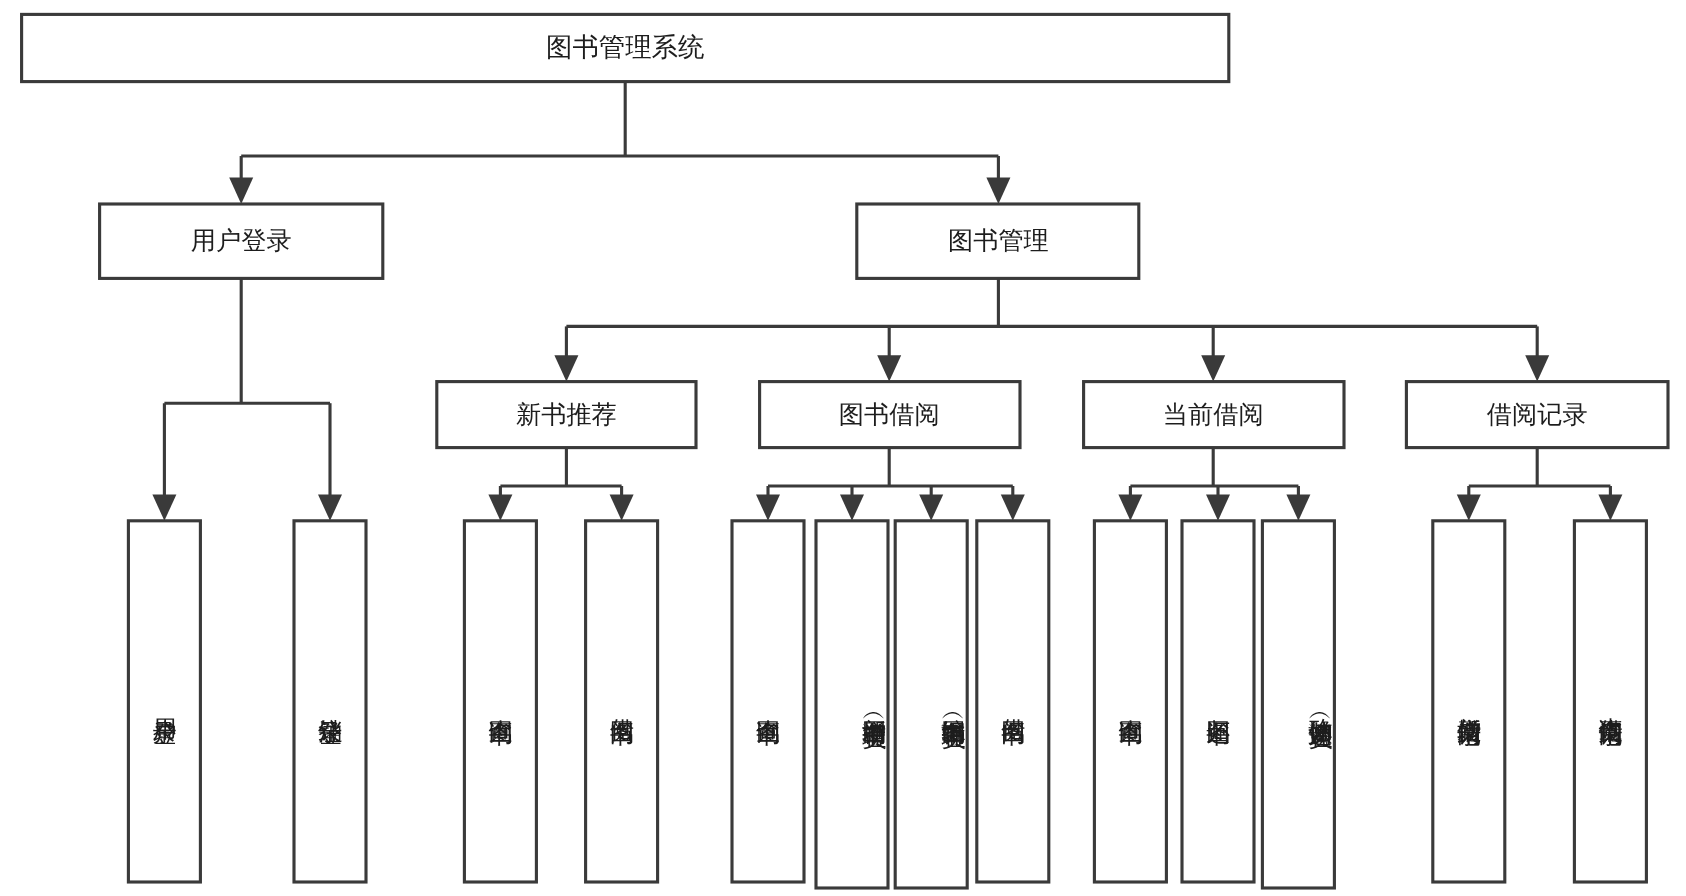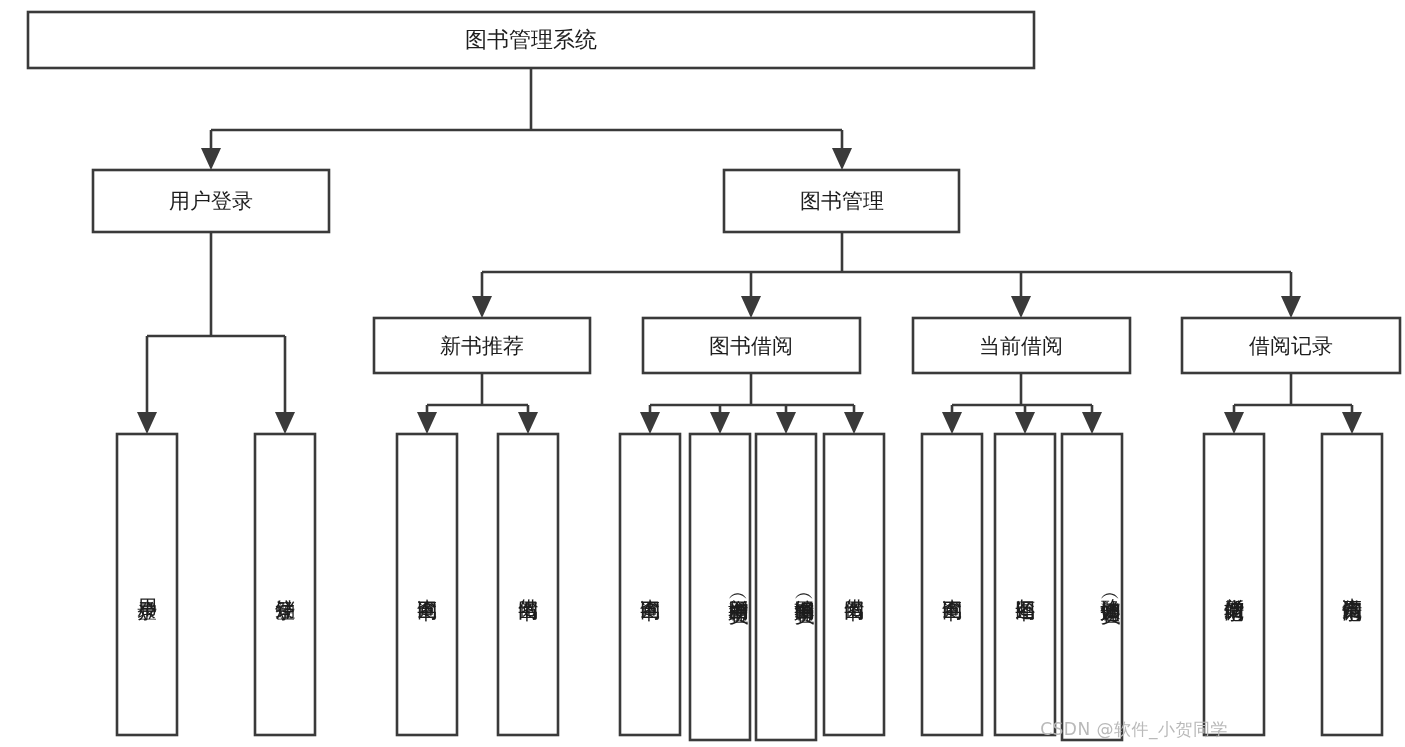--- a/index.html
+++ b/index.html
@@ -9,21 +9,21 @@
   }
   body {
     width: 1405px;
     height: 747px;
     font-family: "DejaVu Sans", "Liberation Sans", sans-serif;
     overflow: hidden;
     position: relative;
   }
   #diagram-root {
     position: absolute;
-    left: 12px;
+    left: 2px;
     top: 0;
     width: 1224px;
     height: 747px;
   }
   svg.canvas {
     display: block;
     width: 1405px;
     height: 747px;
   }
   .node-rect {
@@ -205,14 +205,13 @@
   <div class="vlabel" style="left:608px; top:434px; width:60px; height:301px;">查询图书</div>
   <div class="vlabel" style="left:678px; top:434px; width:60px; height:306px; align-items:flex-start;">新增图书（管理员）</div>
   <div class="vlabel" style="left:744px; top:434px; width:60px; height:306px; align-items:flex-start;">编辑图书（管理员）</div>
   <div class="vlabel" style="left:812px; top:434px; width:60px; height:301px;">借阅图书</div>
   <div class="vlabel" style="left:910px; top:434px; width:60px; height:301px;">查询图书</div>
   <div class="vlabel" style="left:983px; top:434px; width:60px; height:301px;">归还图书</div>
   <div class="vlabel" style="left:1050px; top:434px; width:60px; height:306px; align-items:flex-start;">确认归还（管理员）</div>
   <div class="vlabel" style="left:1192px; top:434px; width:60px; height:301px;">新增借阅记录</div>
   <div class="vlabel" style="left:1310px; top:434px; width:60px; height:301px;">查询借阅记录</div>
 
-  <div class="watermark">CSDN @软件_小贺同学</div>
 </div>
 
 </body></html>

